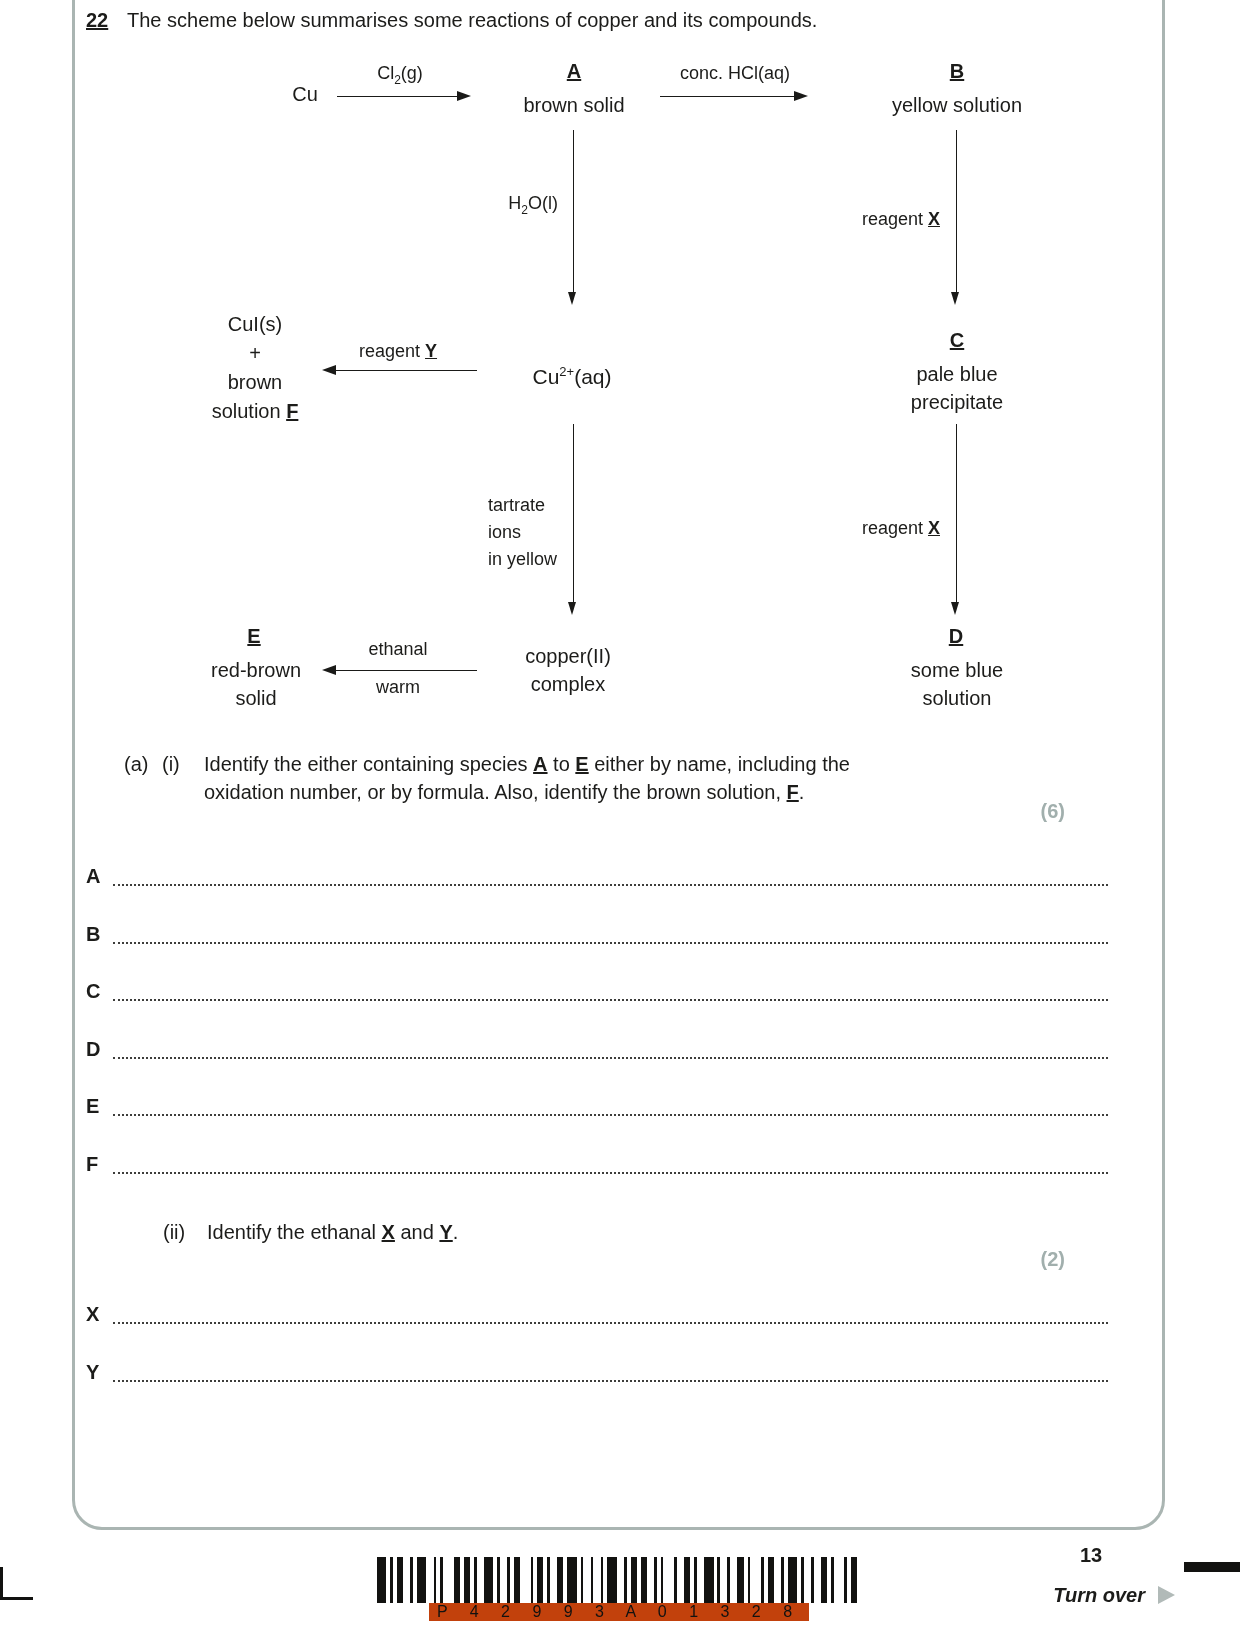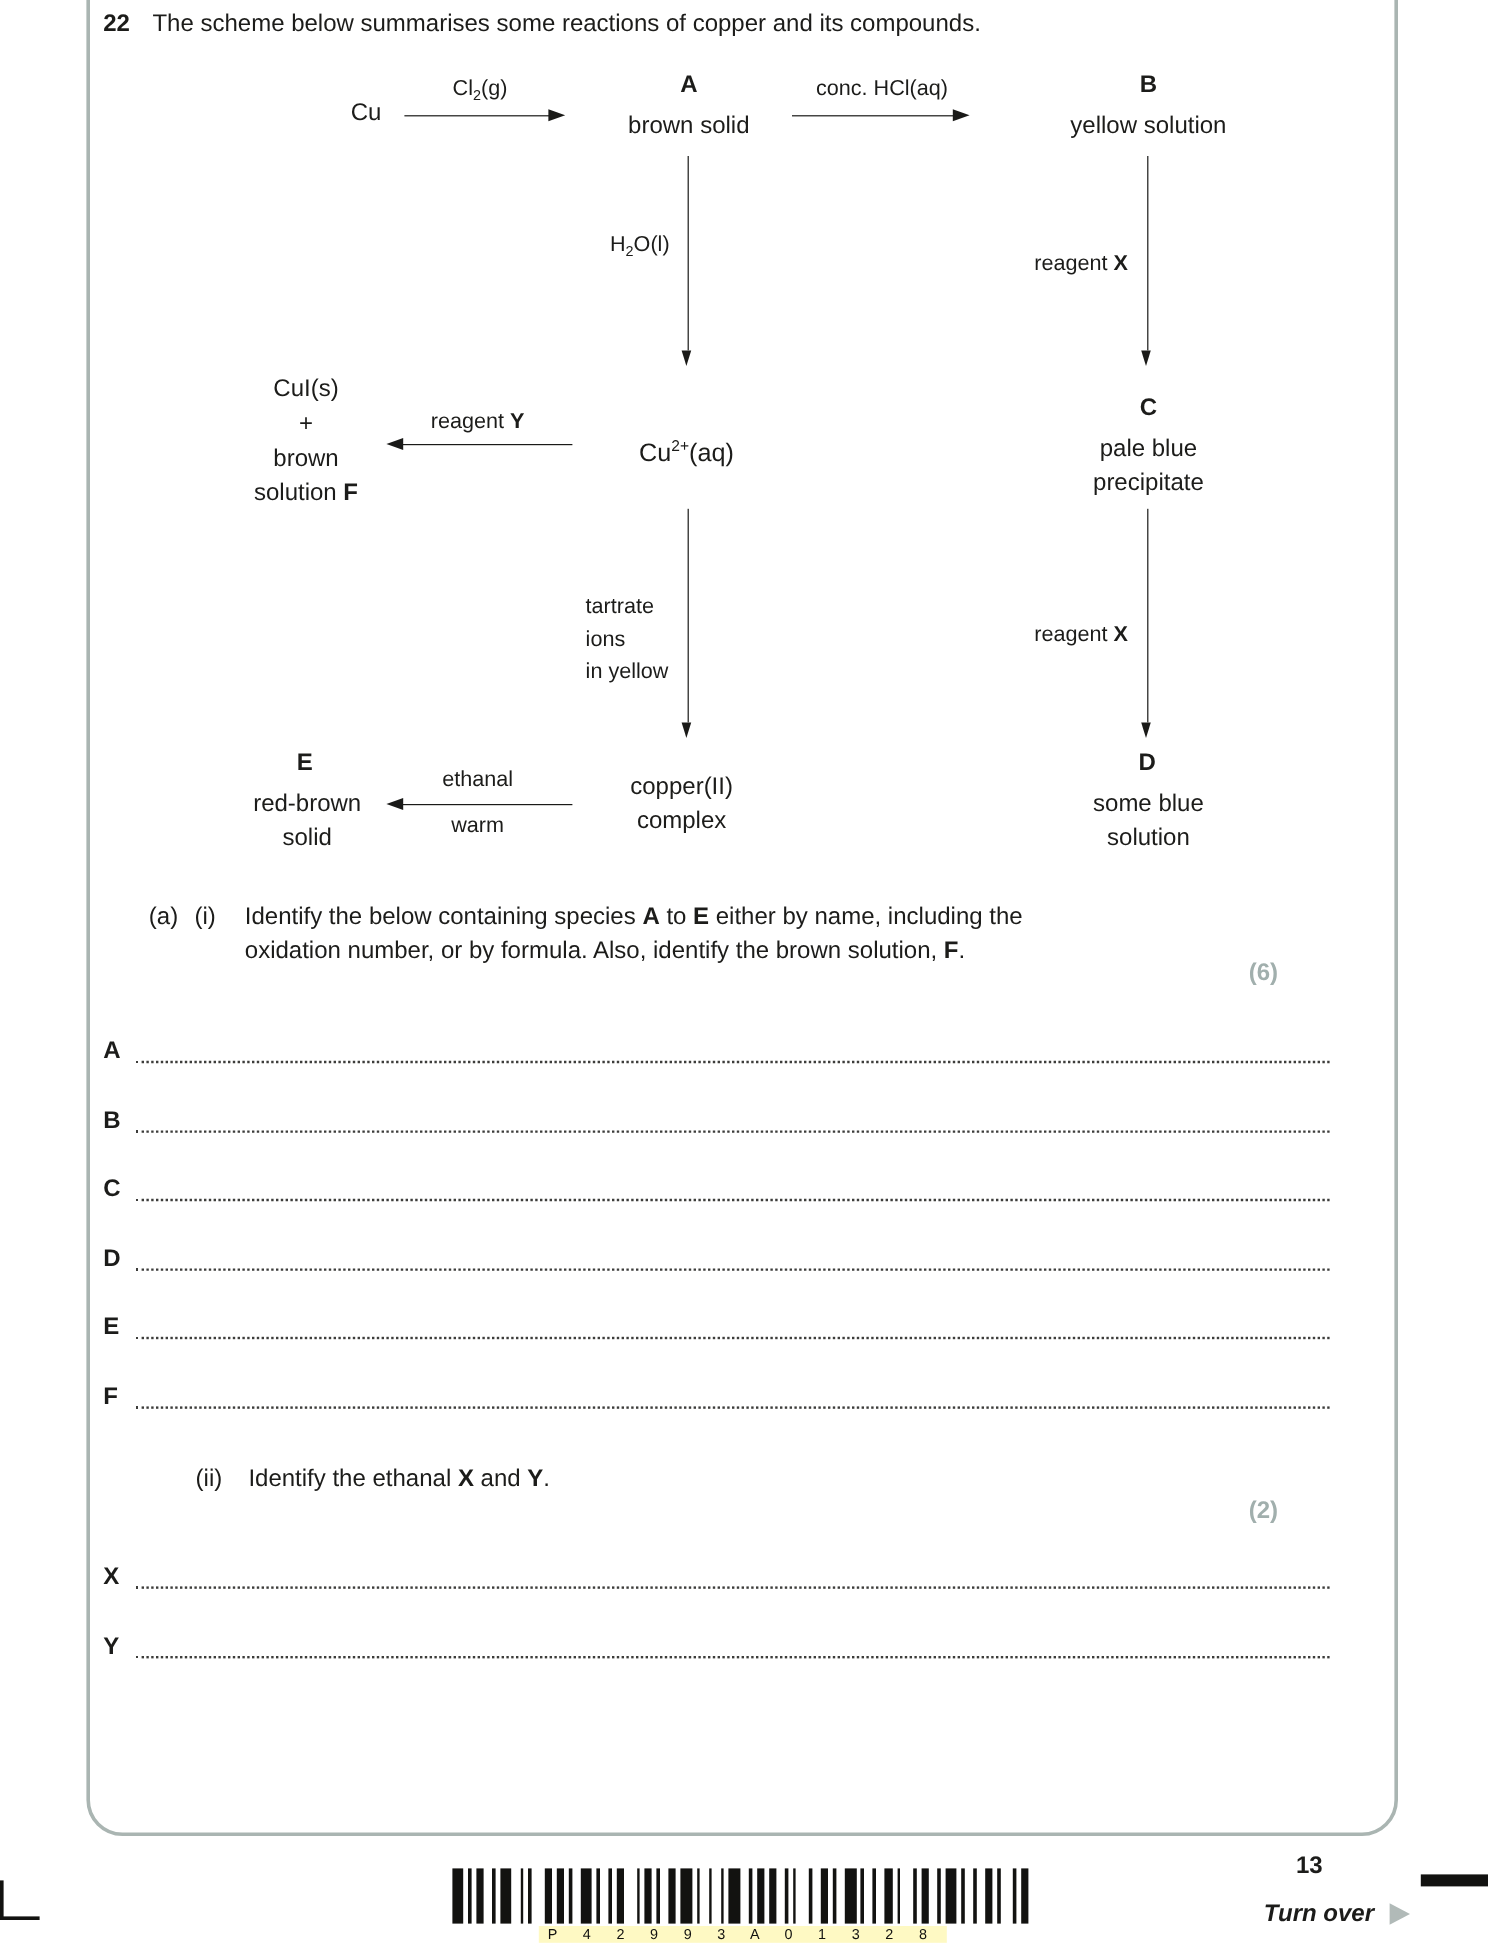--- a/index.html
+++ b/index.html
@@ -5,21 +5,21 @@
   html,body{margin:0;padding:0;background:#ffffff;}
   .page{
     position:relative;width:1240px;height:1632px;background:#ffffff;overflow:hidden;
     font-family:"Liberation Sans",sans-serif;color:#1c1c1a;
   }
   .content-box{
     position:absolute;left:72px;top:-50px;width:1093px;height:1580px;
     border:3px solid #aab5b2;border-radius:30px;box-sizing:border-box;background:transparent;
   }
   .abs{position:absolute;}
-  .b{font-weight:bold;}
+  .b{font-weight:bold;text-decoration:underline;}
   .cnode{position:absolute;transform:translateX(-50%);text-align:center;font-size:20px;line-height:28px;white-space:nowrap;}
   .small-label{font-size:18px;line-height:22px;white-space:nowrap;}
   sub{font-size:12px;}
   sup{font-size:13px;}
   
   .harrow{position:absolute;height:0;border-top:1.6px solid #1a1a18;}
   .harrow.to-right::after{
     content:"";position:absolute;right:-13px;top:-5.9px;width:0;height:0;
     border-left:14px solid #1a1a18;border-top:5px solid transparent;border-bottom:5px solid transparent;
   }
@@ -43,22 +43,22 @@
   .pageno{position:absolute;left:1080px;top:1544px;width:52px;text-align:left;font-size:20px;font-weight:bold;}
   .turnover{position:absolute;left:940px;top:1583px;width:235px;height:24px;display:flex;align-items:center;justify-content:flex-end;gap:13px;}
   .turnover .label{font-size:20px;font-weight:bold;font-style:italic;white-space:nowrap;text-align:right;}
   .turnover .tri{width:0;height:0;border-left:17px solid #b1bab8;border-top:9px solid transparent;border-bottom:9px solid transparent;}
   .edge-bar-right{position:absolute;left:1184px;top:1562px;width:56px;height:10px;background:#121210;}
   .cropmark-v{position:absolute;left:0;top:1567px;width:3px;height:33px;background:#121210;}
   .cropmark-h{position:absolute;left:0;top:1597px;width:33px;height:3px;background:#121210;}
   .barcode{position:absolute;left:377px;top:1557px;width:484px;height:66px;text-align:center;}
   .barcode .bars{position:relative;width:100%;height:46px;}
   .barcode .bars div{position:absolute;top:0;height:100%;background:#121210;}
-  .barcode .code{display:inline-block;margin-top:0px;padding:0 8px;background:#fef9c3;
-    font-size:12px;letter-spacing:9px;white-space:nowrap;color:#121210;}
+  .barcode .code{display:inline-block;margin-top:0px;padding:0 8px;background:#c2410c;
+    font-size:16px;letter-spacing:9px;white-space:nowrap;color:#121210;}
 </style>
 </head>
 <body>
 
 <div class="page">
 
   <div class="content-box"></div>
 
   <div class="abs qtext" style="left:86px;top:6px;">
     <span class="b">22</span>
@@ -143,21 +143,21 @@
 
   <div class="cnode b" style="left:956px;top:622px;">D</div>
   <div class="cnode" style="left:957px;top:656px;">
     <div>some blue</div>
     <div>solution</div>
   </div>
 
   <div class="abs qtext" style="left:124px;top:750px;">(a)</div>
   <div class="abs qtext" style="left:162px;top:750px;">(i)</div>
   <div class="abs qtext" style="left:204px;top:750px;">
-    <span>Identify the below containing species </span><span class="b">A</span><span> to </span><span class="b">E</span><span> either by name, including the</span>
+    <span>Identify the either containing species </span><span class="b">A</span><span> to </span><span class="b">E</span><span> either by name, including the</span>
   </div>
   <div class="abs qtext" style="left:204px;top:778px;">
     <span>oxidation number, or by formula.  Also, identify the brown solution, </span><span class="b">F</span><span>.</span>
   </div>
   <div class="marks" style="left:1005px;top:800px;">(6)</div>
 
   <div class="ansrow" style="top:862px;">
     <span class="letter">A</span>
     <span class="dots"></span>
   </div>

